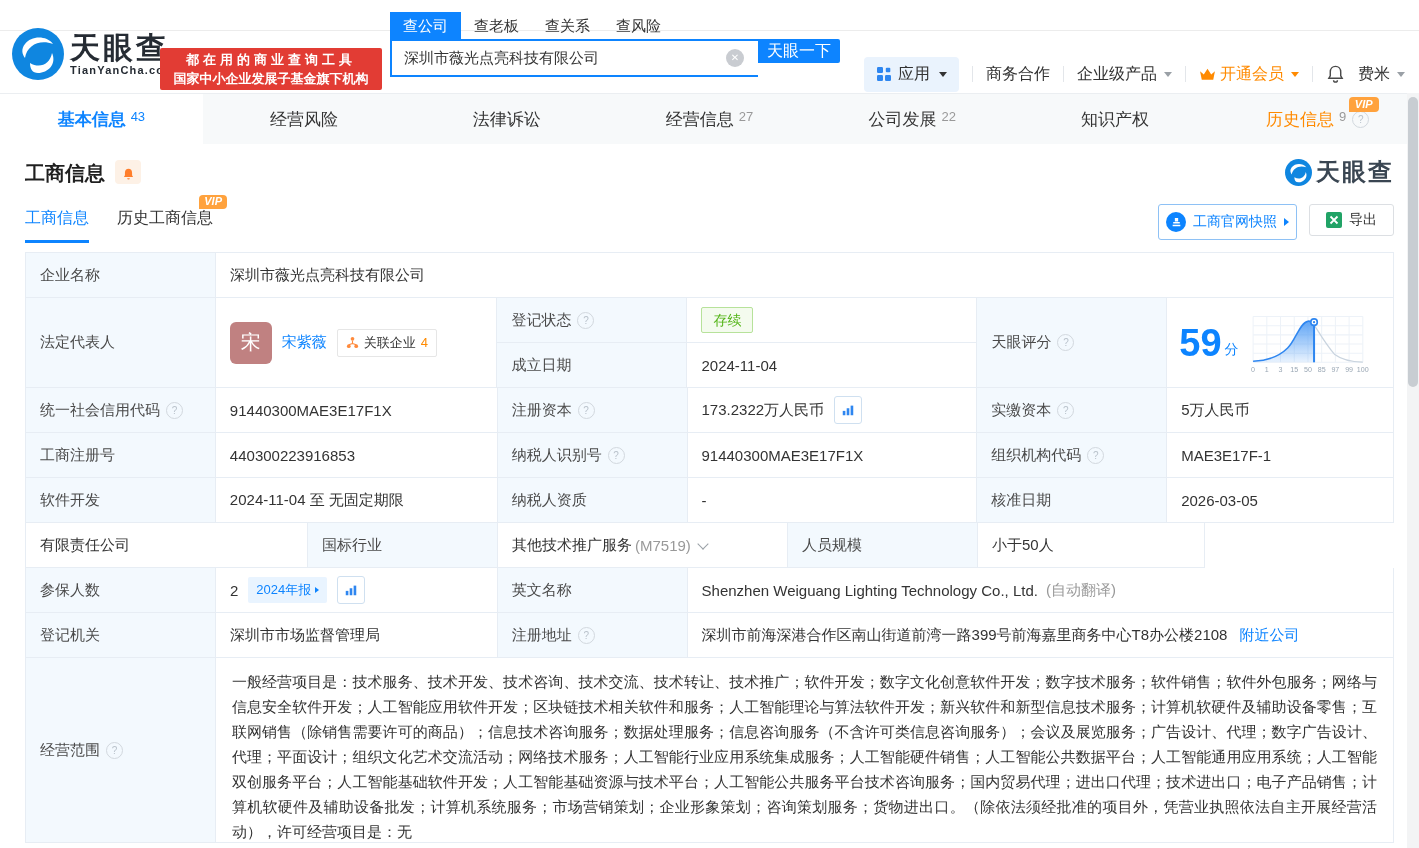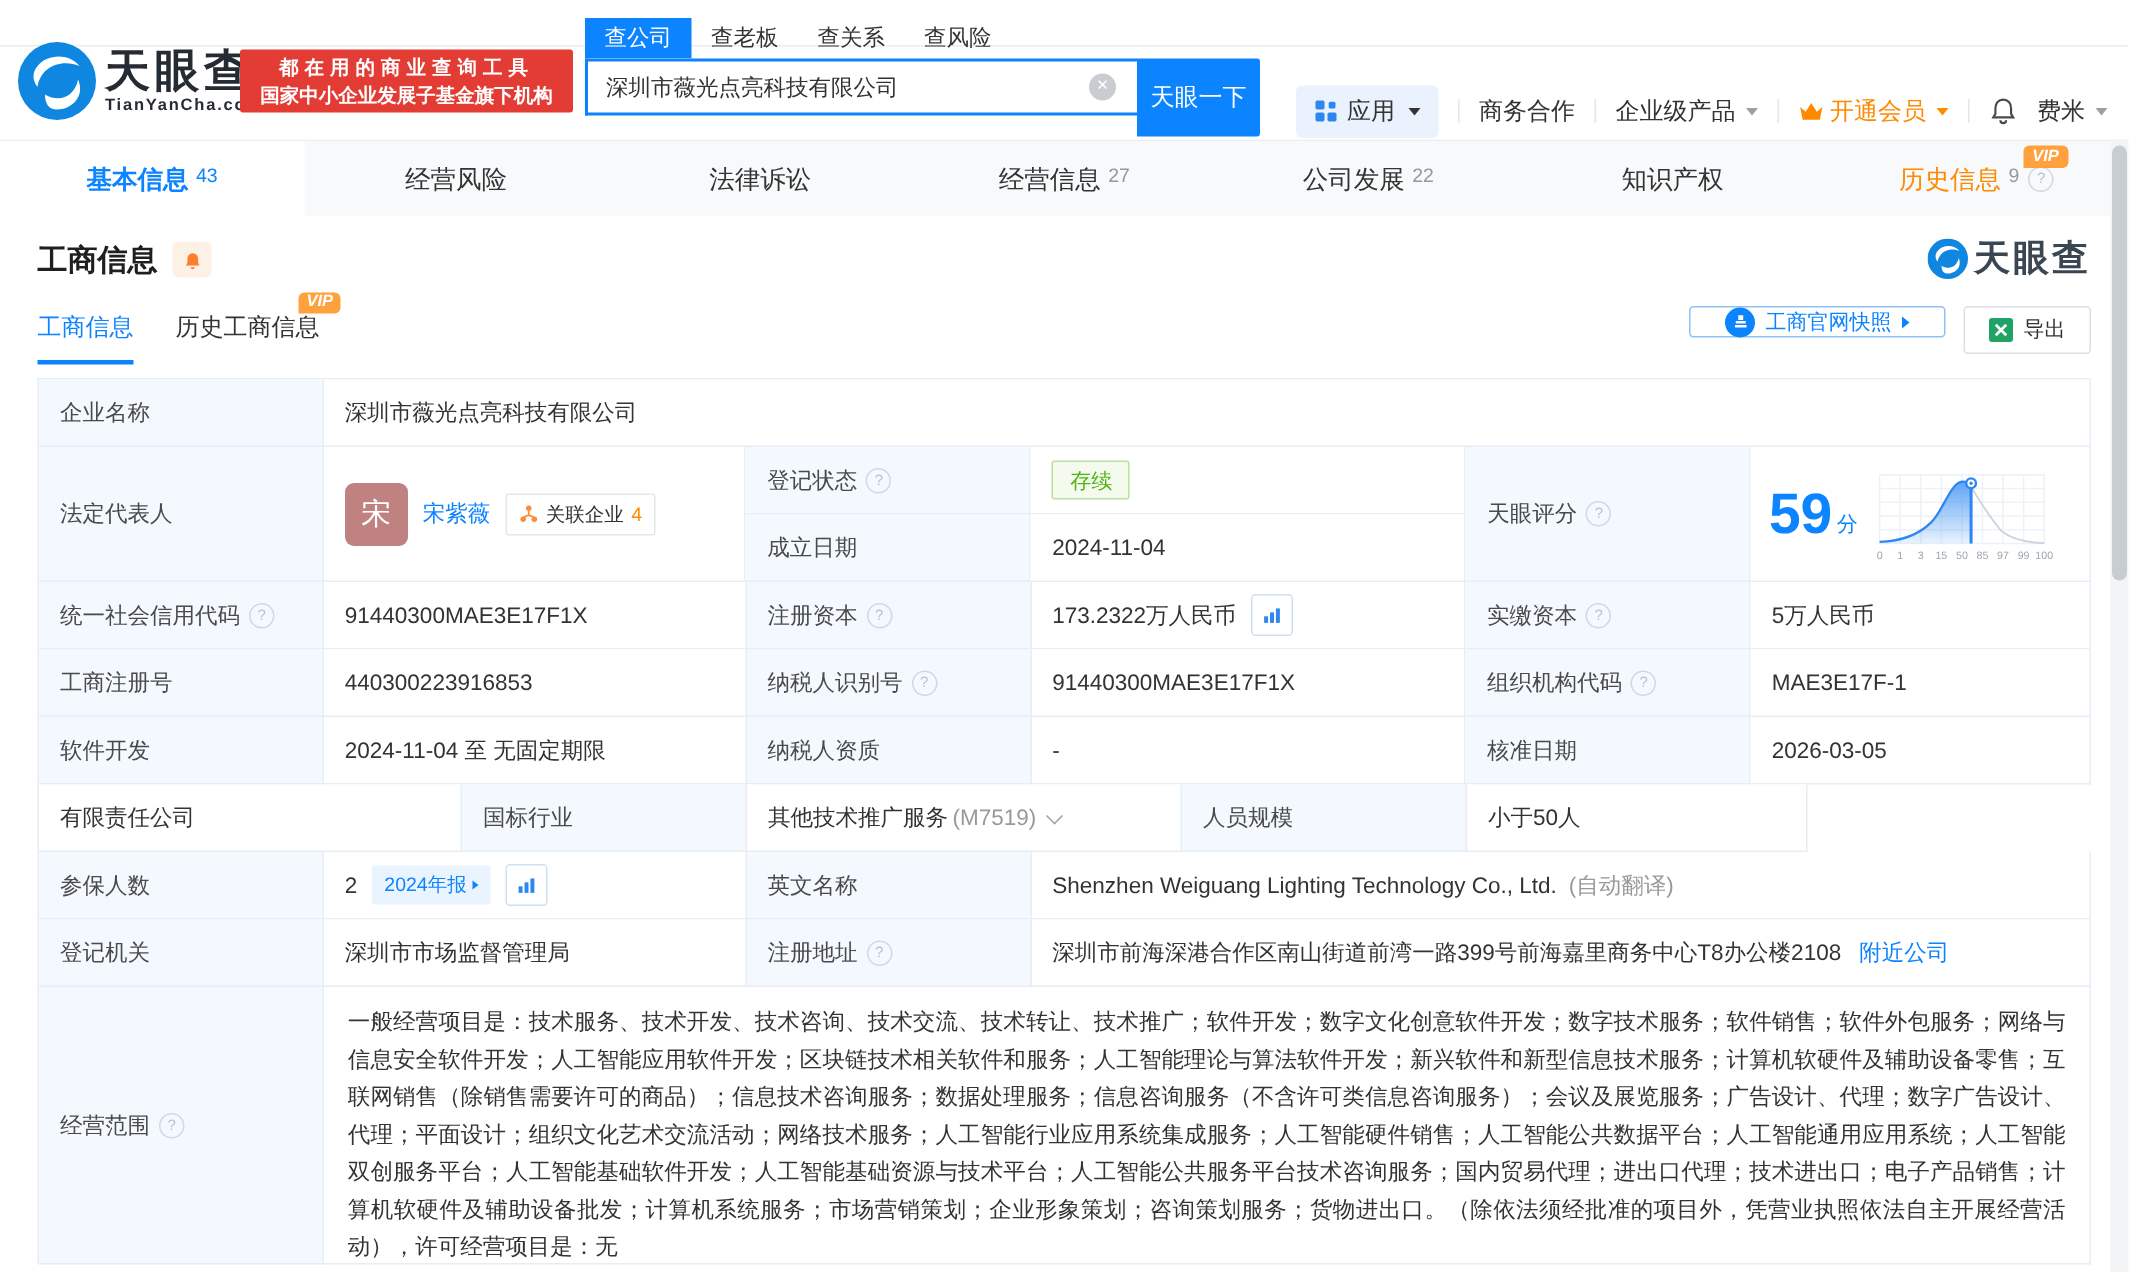--- a/index.html
+++ b/index.html
@@ -7,31 +7,31 @@
   .page{position:relative;width:1419px;height:848px;}
 
   
   .hdr{position:relative;height:93px;background:#fff;}
   .hdr-line{position:absolute;top:30px;left:0;width:100%;height:0;border-top:1px solid #ececec;}
   .logo{position:absolute;left:12px;top:28px;display:flex;align-items:center;cursor:pointer;}
   .logo-mark{width:52px;height:52px;}
   .logo-cn{font-size:30px;font-weight:bold;color:#252b33;letter-spacing:3px;line-height:32px;}
   .logo-en{font-size:11px;font-weight:bold;color:#252b33;letter-spacing:1.2px;}
   .logo-text{margin-left:6px;}
-  .banner{position:absolute;left:160px;top:33px;width:222px;height:42px;background:#e23c34;color:#fff;border-radius:2px;display:flex;flex-direction:column;justify-content:center;align-items:center;}
+  .banner{position:absolute;left:160px;top:48px;width:222px;height:42px;background:#e23c34;color:#fff;border-radius:2px;display:flex;flex-direction:column;justify-content:center;align-items:center;}
   .banner div{font-size:13px;font-weight:bold;line-height:19px;}
   .banner .b1{letter-spacing:4px;}
   .search-tabs{position:absolute;left:390px;top:12px;display:flex;height:27px;}
   .s-tab{padding:0 13px;font-size:15px;line-height:27px;color:#333;cursor:pointer;}
   .s-tab.active{background:#0d84ff;color:#fff;}
   .search-box{position:absolute;left:390px;top:39px;height:38px;}
   .search-input{position:absolute;left:0;top:0;width:368px;height:38px;box-sizing:border-box;border:2px solid #0d84ff;border-right:none;padding:0 38px 0 12px;font-size:15px;color:#333;outline:none;font-family:inherit;}
   .clear-ic{position:absolute;left:336px;top:10px;width:18px;height:18px;border-radius:50%;background:#c9ccd1;color:#fff;font-size:10px;line-height:18px;text-align:center;cursor:pointer;}
   .clear-ic::after{content:"✕";}
-  .search-btn{position:absolute;left:368px;top:0;width:82px;height:52px;background:#0d84ff;color:#fff;border:none;font-size:16px;cursor:pointer;font-family:inherit;border-radius:0 2px 2px 0;}
+  .search-btn{position:absolute;left:368px;top:0;width:82px;height:24px;background:#0d84ff;color:#fff;border:none;font-size:16px;cursor:pointer;font-family:inherit;border-radius:0 2px 2px 0;}
   .top-nav{position:absolute;right:14px;top:55px;height:38px;display:flex;align-items:center;gap:13px;font-size:16px;}
   .apps-box{display:flex;align-items:center;gap:6px;background:#eaf3fd;border-radius:4px;padding:7px 12px;cursor:pointer;color:#333;}
   .vdiv{width:1px;height:16px;background:#e3e6ea;}
   .nav-item{color:#333;cursor:pointer;display:flex;align-items:center;gap:4px;}
   .nav-vip{color:#ff8a00;font-weight:500;}
   .caret{display:inline-block;width:0;height:0;border-left:4px solid transparent;border-right:4px solid transparent;border-top:5px solid #333;margin-left:3px;}
   .caret.gray{border-top-color:#9aa0a6;}
   .caret.orange{border-top-color:#ff8a00;}
   .bell-btn{cursor:pointer;display:flex;align-items:center;}
 
@@ -53,21 +53,21 @@
   .bell-badge{display:inline-block;vertical-align:2px;width:26px;height:24px;background:#fdf1e6;border-radius:4px;margin-left:10px;text-align:center;line-height:26px;cursor:pointer;}
   .watermark{position:absolute;right:0;top:12px;display:flex;align-items:center;gap:4px;}
   .watermark span{font-size:24px;font-weight:bold;color:#3a4652;letter-spacing:2px;}
 
   .sub-row{position:relative;height:46px;margin:0 25px;}
   .subtabs{position:absolute;left:0;top:8px;display:flex;gap:28px;}
   .stab{font-size:16px;color:#333;cursor:pointer;padding-bottom:11px;position:relative;}
   .stab.active{color:#0d84ff;border-bottom:3px solid #0d84ff;}
   .vipb{position:absolute;top:-13px;right:-14px;background:#ffa23d;color:#fff;font-size:11px;font-weight:bold;font-style:italic;padding:1px 5px 2px;border-radius:4px 4px 4px 0;line-height:11px;}
   .actions{position:absolute;right:0;top:4px;display:flex;gap:12px;}
-  .btn-snap{display:flex;align-items:center;gap:7px;height:21px;padding:0 23px;background:#fff;border:1px solid #8ec1f5;border-radius:3px;color:#0d84ff;font-size:14px;cursor:pointer;font-family:inherit;}
+  .btn-snap{display:flex;align-items:center;gap:7px;height:36px;padding:0 7px;background:#fff;border:1px solid #8ec1f5;border-radius:3px;color:#0d84ff;font-size:14px;cursor:pointer;font-family:inherit;}
   .stamp-ic{width:20px;height:20px;border-radius:50%;background:#0d84ff;display:flex;align-items:center;justify-content:center;}
   .tri-r{width:0;height:0;border-top:4px solid transparent;border-bottom:4px solid transparent;border-left:5px solid #0d84ff;}
   .btn-export{display:flex;align-items:center;gap:7px;height:32px;padding:0 16px;background:#fff;border:1px solid #dcdfe3;border-radius:3px;color:#333;font-size:14px;cursor:pointer;font-family:inherit;}
 
   
   .tbl{margin:6px 25px 0;border-top:1px solid #e7edf4;border-left:1px solid #e7edf4;font-size:15px;}
   .row{display:flex;}
   .cell{box-sizing:border-box;border-right:1px solid #e7edf4;border-bottom:1px solid #e7edf4;display:flex;align-items:center;padding:0 14px;background:#fff;color:#333;}
   .lbl{background:#f3f9fe;color:#4a4a4a;}
   .w-l{width:190px;}

